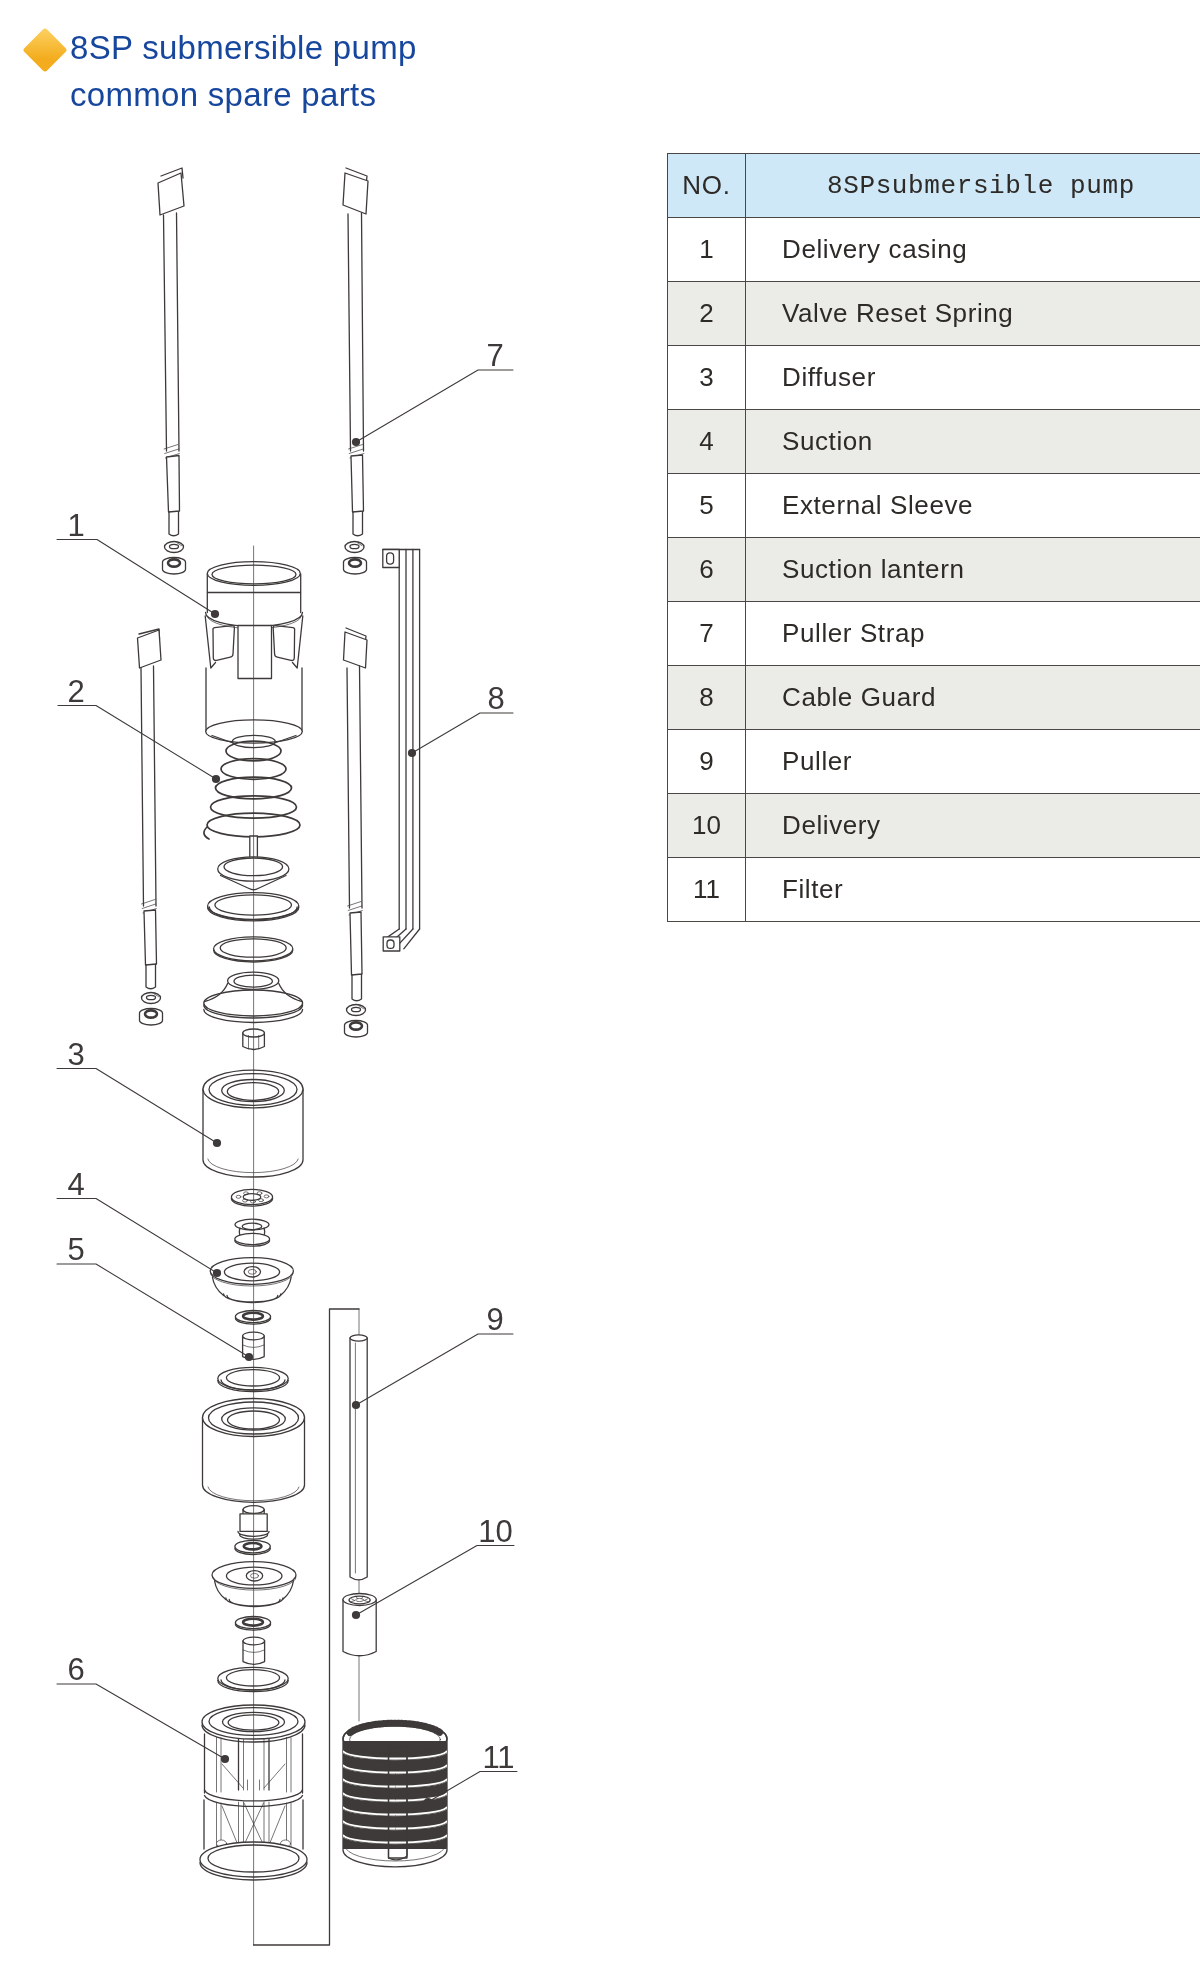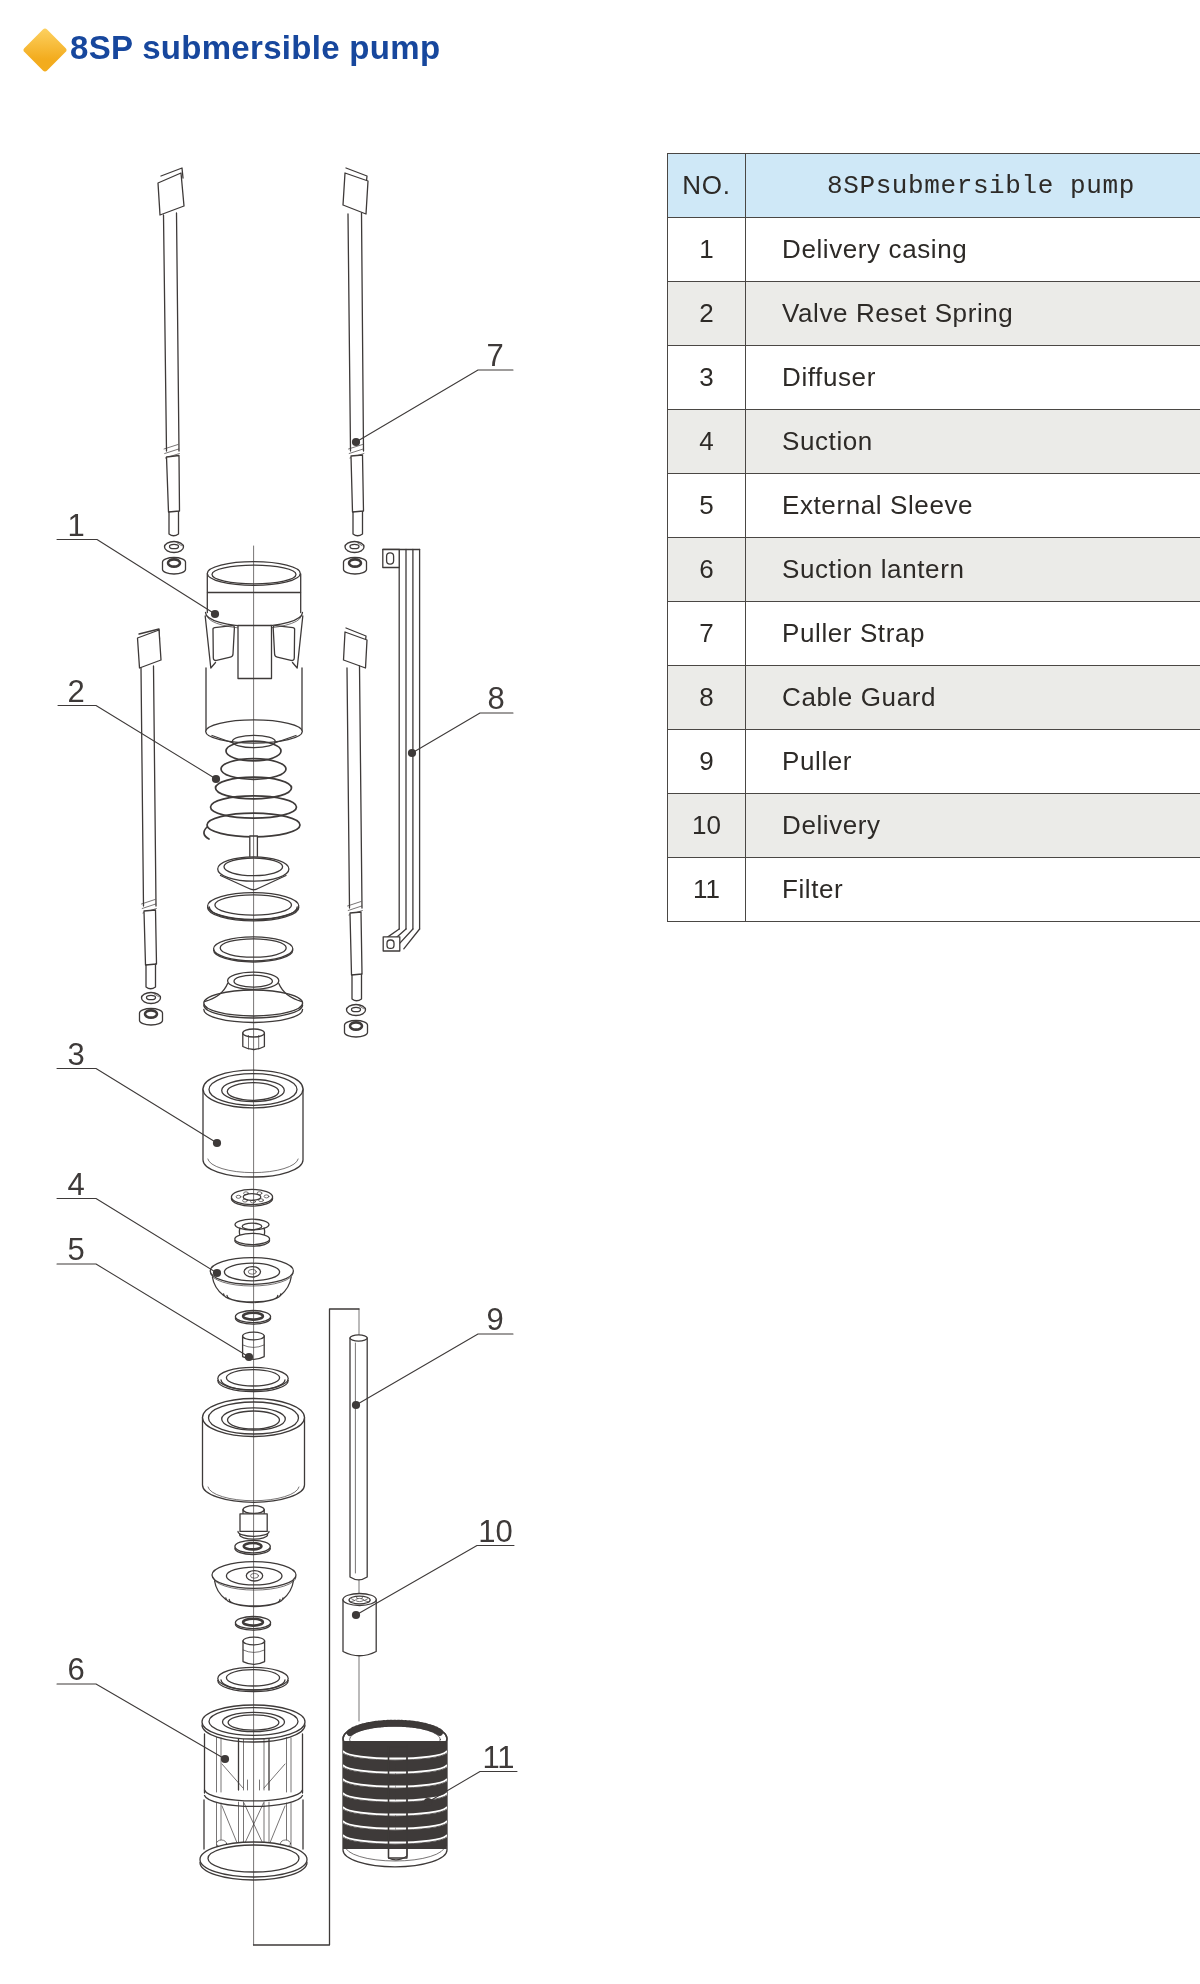--- a/index.html
+++ b/index.html
@@ -3,21 +3,21 @@
 <meta charset="utf-8">
 <style>
   html,body{margin:0;padding:0;background:#fff;}
   .page{position:relative;width:1200px;height:1984px;background:#fff;overflow:hidden;
         font-family:"Liberation Sans",sans-serif;}
   
   .title-block{position:absolute;left:0;top:0;width:640px;height:130px;}
   .bullet{position:absolute;left:29px;top:34px;width:32px;height:32px;
           transform:rotate(45deg);border-radius:3px;
           background:linear-gradient(135deg,#fdd263 0%,#f3ac1e 70%);}
-  .title-text{position:absolute;left:70px;top:24px;font-size:33px;font-weight:bold;
+  .title-text{position:absolute;left:70px;top:24px;font-size:33px;font-weight:normal;
               color:#17479d;line-height:47px;letter-spacing:.3px;}
   
   .parts-table{position:absolute;left:667px;top:153px;border-collapse:collapse;
                table-layout:fixed;width:537px;}
   .parts-table th,.parts-table td{border:1.6px solid #4a4744;box-sizing:border-box;
                height:64px;padding:0;color:#2d2a27;}
   .parts-table th{background:#cfe8f7;font-weight:normal;font-size:27px;letter-spacing:.8px;}
   .parts-table .c-no{width:78px;text-align:center;font-size:26px;}
   .parts-table .c-name{width:459px;text-align:left;padding-left:36px;font-size:26px;letter-spacing:.6px;}
   .parts-table th.c-name{text-align:center;padding-left:12px;font-family:Liberation Mono, monospace;}
@@ -41,20 +41,21 @@
 </style>
 </head>
 <body>
 
 <div class="page">
 
   <div class="title-block">
     <div class="bullet"></div>
     <div class="title-text">
       <div>8SP submersible pump</div>
+      <div>common spare parts</div>
     </div>
   </div>
 
   <table class="parts-table">
     <thead>
       <tr>
         <th class="c-no">NO.</th>
         <th class="c-name">8SPsubmersible pump</th>
       </tr>
     </thead>

